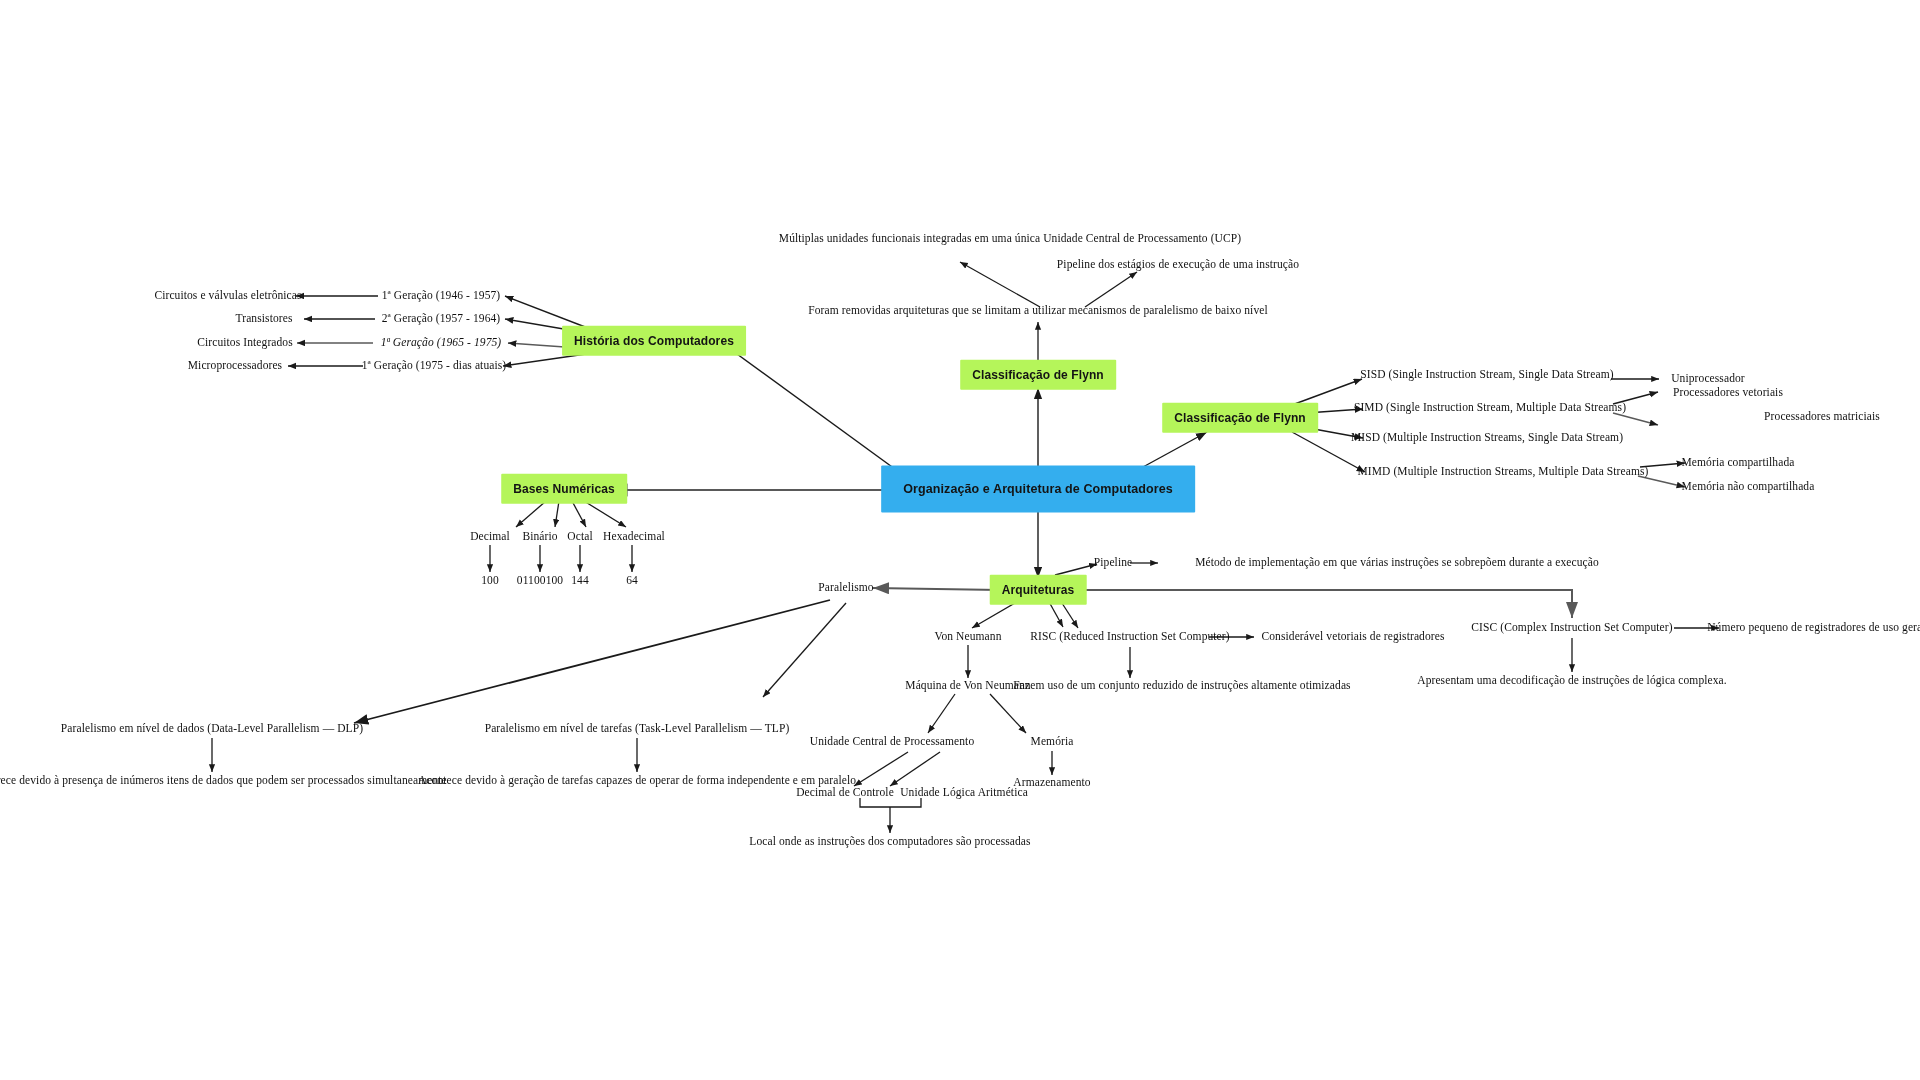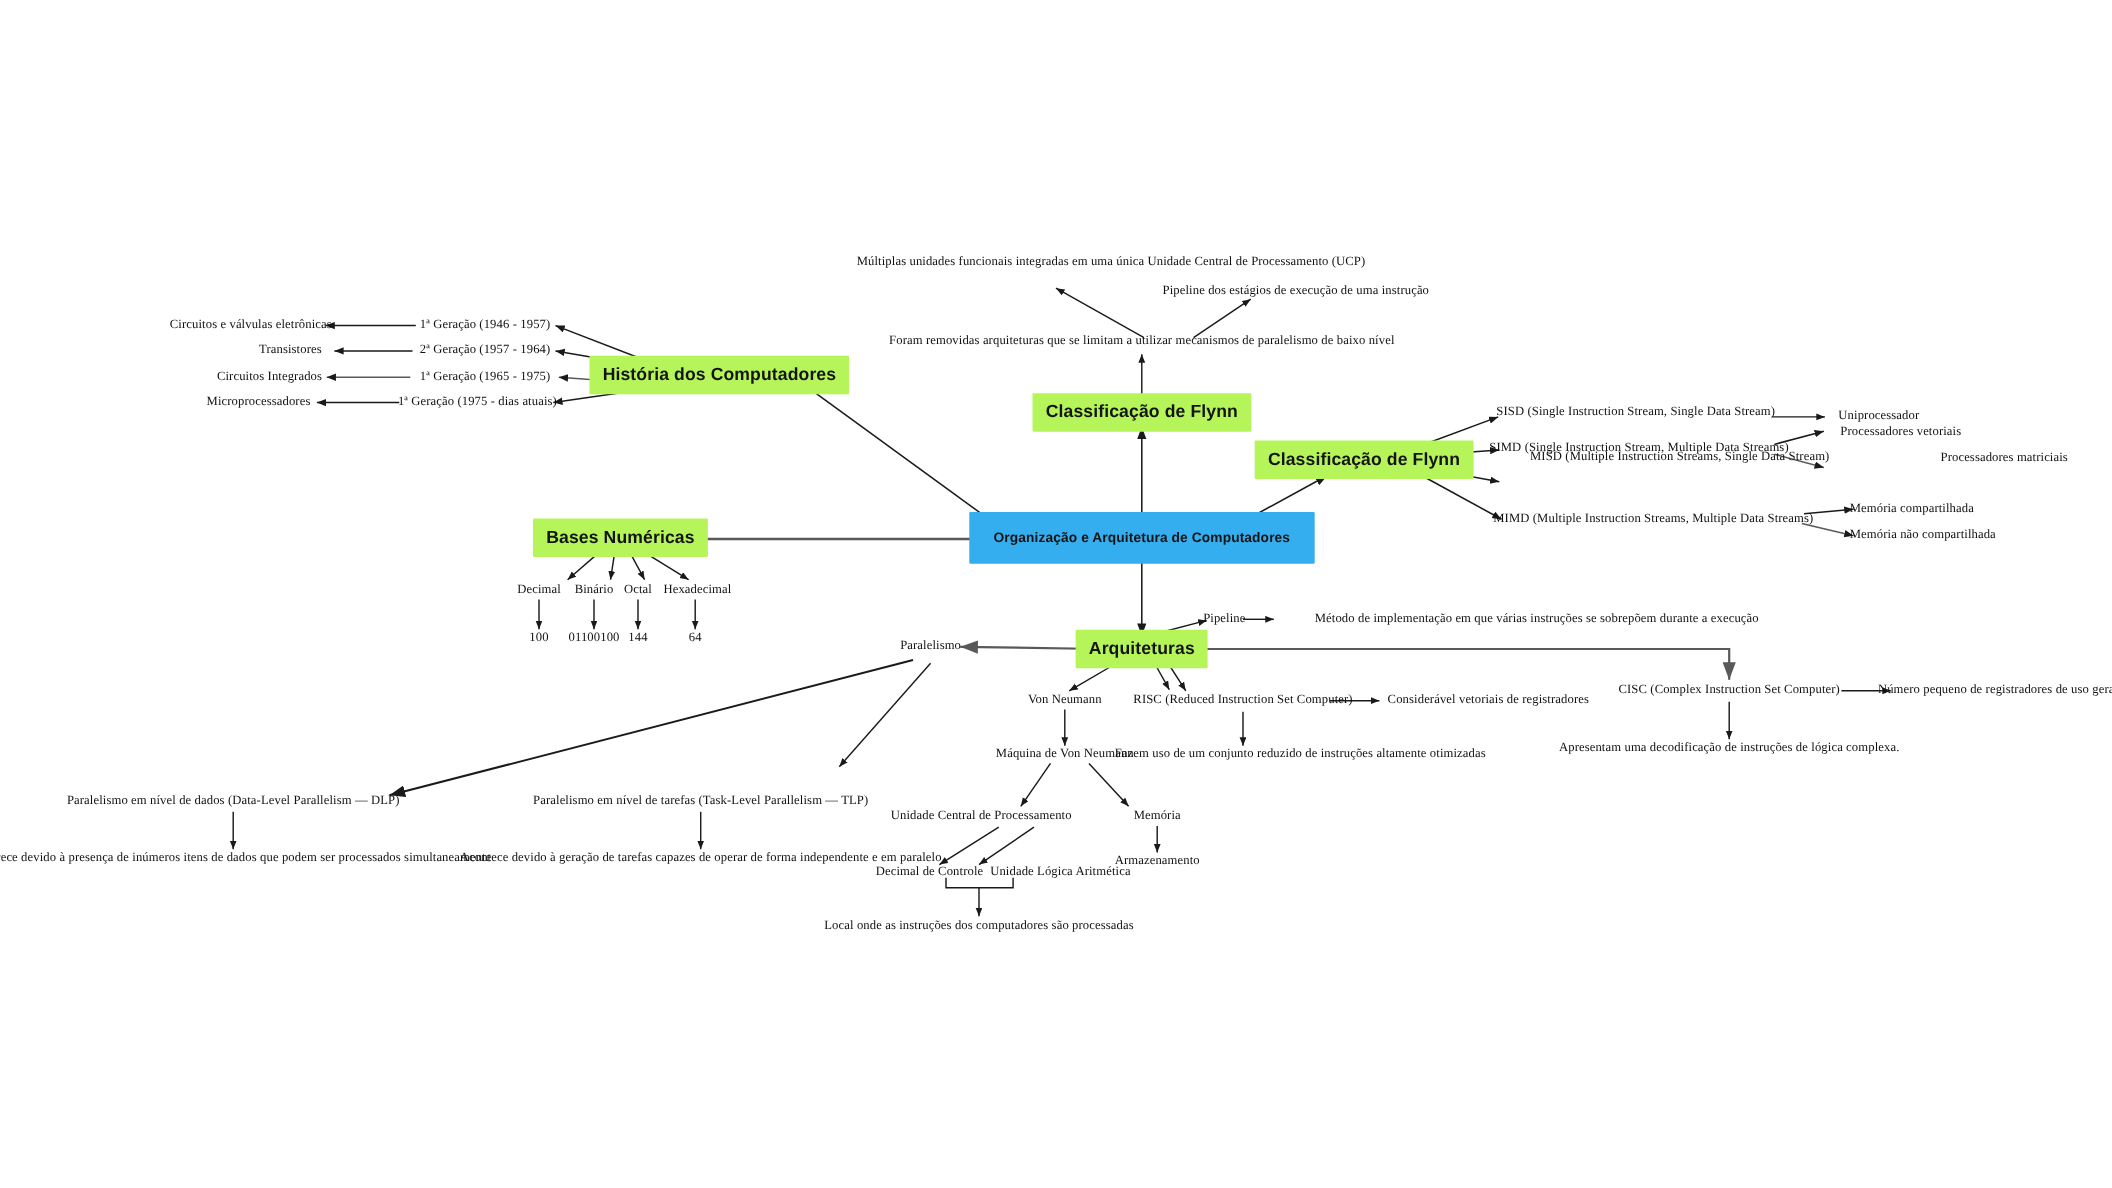--- a/index.html
+++ b/index.html
@@ -33,21 +33,21 @@
     line-height: 1.2;
     letter-spacing: 0.1px;
   }
   .node.plain {
     font-family: "Liberation Serif", "DejaVu Serif", serif;
     font-weight: 400;
   }
   .node.box {
     font-family: "Liberation Sans", "DejaVu Sans", sans-serif;
     font-weight: bold;
-    font-size: 16px;
+    font-size: 12px;
     padding: 8px 12px;
     border-radius: 1px;
     color: #141414;
     text-align: center;
   }
   .node.box.green { background: #b5f55a; }
   .node.box.blue  { background: #34aeee; }
   .node.root {
     font-size: 12.5px;
     padding: 16px 22px;
@@ -202,21 +202,21 @@
       <path d="M637,738 L637,772" marker-end="url(#ahs)"></path>
     </g>
   </svg>
 
   <div class="node box blue root" style="left:1038px; top:489px;">Organização e Arquitetura de Computadores</div>
 
   <div class="node box green" style="left:654px; top:341px;">História dos Computadores</div>
 
   <div class="node plain" style="left:441px; top:296px;">1ª Geração (1946 - 1957)</div>
   <div class="node plain" style="left:441px; top:319px;">2ª Geração (1957 - 1964)</div>
-  <div class="node plain" style="left:441px; top:343px;">1ª Geração (1965 - 1975)</div>
+  <div class="node plain" style="left:441px; top:343px;font-style:italic;">1ª Geração (1965 - 1975)</div>
   <div class="node plain" style="left:434px; top:366px;">1ª Geração (1975 - dias atuais)</div>
 
   <div class="node plain" style="left:228px; top:296px;">Circuitos e válvulas eletrônicas</div>
   <div class="node plain" style="left:264px; top:319px;">Transistores</div>
   <div class="node plain" style="left:245px; top:343px;font-family:Liberation Serif, serif;">Circuitos Integrados</div>
   <div class="node plain" style="left:235px; top:366px;">Microprocessadores</div>
 
   <div class="node box green" style="left:564px; top:489px;">Bases Numéricas</div>
 
   <div class="node plain" style="left:490px; top:537px;">Decimal</div>
@@ -232,21 +232,21 @@
   <div class="node box green" style="left:1038px; top:375px;">Classificação de Flynn</div>
 
   <div class="node plain" style="left:1010px; top:239px;">Múltiplas unidades funcionais integradas em uma única Unidade Central de Processamento (UCP)</div>
   <div class="node plain" style="left:1178px; top:265px;">Pipeline dos estágios de execução de uma instrução</div>
   <div class="node plain" style="left:1038px; top:311px;">Foram removidas arquiteturas que se limitam a utilizar mecanismos de paralelismo de baixo nível</div>
 
   <div class="node box green" style="left:1240px; top:418px;">Classificação de Flynn</div>
 
   <div class="node plain" style="left:1487px; top:375px;">SISD (Single Instruction Stream, Single Data Stream)</div>
   <div class="node plain" style="left:1490px; top:408px;">SIMD (Single Instruction Stream, Multiple Data Streams)</div>
-  <div class="node plain" style="left:1487px; top:416px;margin-left:40px;">MISD (Multiple Instruction Streams, Single Data Stream)</div>
+  <div class="node plain" style="left:1487px; top:438px;">MISD (Multiple Instruction Streams, Single Data Stream)</div>
   <div class="node plain" style="left:1503px; top:472px;">MIMD (Multiple Instruction Streams, Multiple Data Streams)</div>
 
   <div class="node plain" style="left:1708px; top:379px;">Uniprocessador</div>
   <div class="node plain" style="left:1728px; top:393px;">Processadores vetoriais</div>
   <div class="node plain" style="left:1822px; top:417px;">Processadores matriciais</div>
   <div class="node plain" style="left:1738px; top:463px;">Memória compartilhada</div>
   <div class="node plain" style="left:1748px; top:487px;">Memória não compartilhada</div>
 
   <div class="node box green" style="left:1038px; top:590px;">Arquiteturas</div>
 

